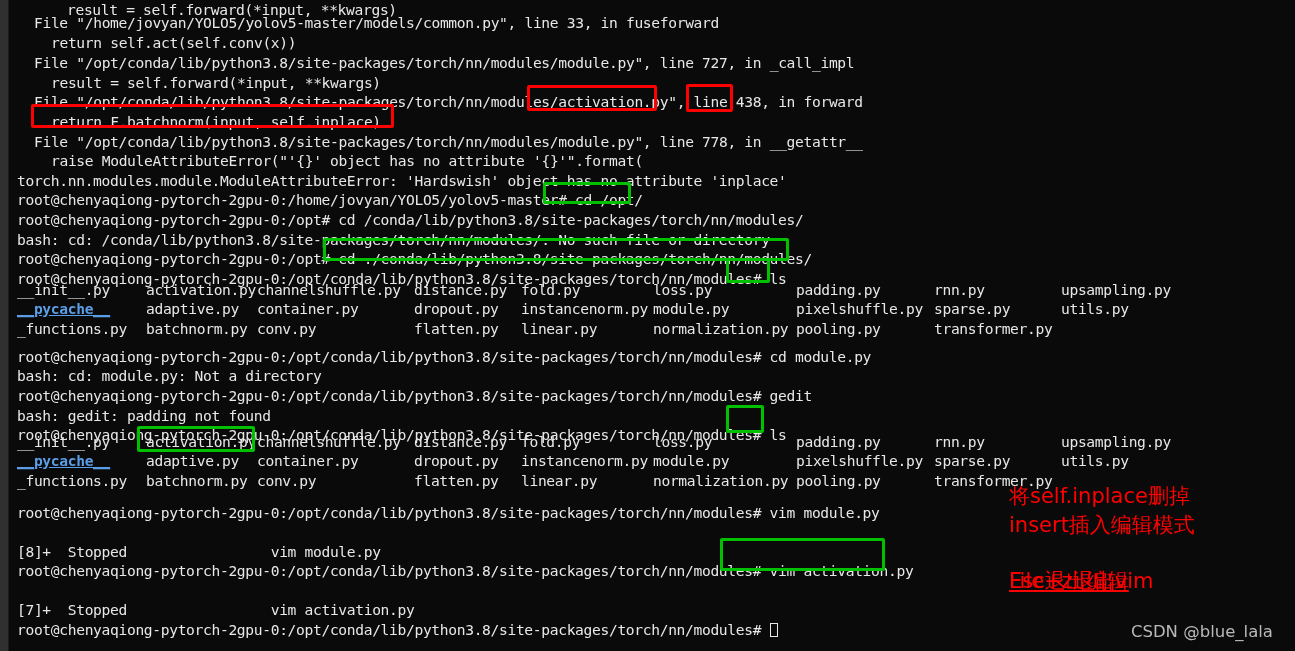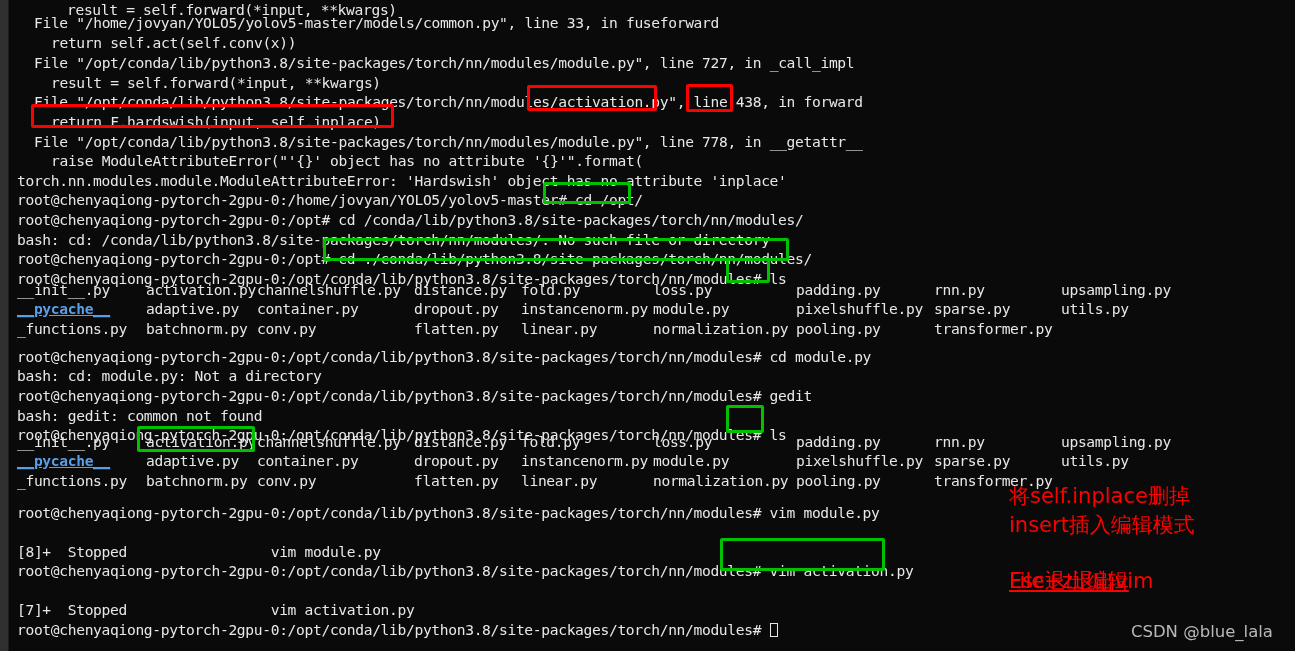--- a/index.html
+++ b/index.html
@@ -89,33 +89,33 @@
   <div id="gutter"></div>
 
   <div id="term">
     <div id="lines-container">
         <div class="line" style="top: 0px; left: 58px;">result = self.forward(*input, **kwargs)</div>
         <div class="line" style="top: 13px; left: 25px;">File "/home/jovyan/YOLO5/yolov5-master/models/common.py", line 33, in fuseforward</div>
         <div class="line" style="top: 33px; left: 42px;">return self.act(self.conv(x))</div>
         <div class="line" style="top: 53px; left: 25px;">File "/opt/conda/lib/python3.8/site-packages/torch/nn/modules/module.py", line 727, in _call_impl</div>
         <div class="line" style="top: 73px; left: 42px;">result = self.forward(*input, **kwargs)</div>
         <div class="line" style="top: 92px; left: 25px;">File "/opt/conda/lib/python3.8/site-packages/torch/nn/modules/activation.py", line 438, in forward</div>
-        <div class="line" style="top: 112px; left: 42px;">return F.hardswish(input, self.inplace)</div>
+        <div class="line" style="top: 112px; left: 42px;">return F.batchnorm(input, self.inplace)</div>
         <div class="line" style="top: 132px; left: 25px;">File "/opt/conda/lib/python3.8/site-packages/torch/nn/modules/module.py", line 778, in __getattr__</div>
         <div class="line" style="top: 151px; left: 42px;">raise ModuleAttributeError("'{}' object has no attribute '{}'".format(</div>
         <div class="line" style="top: 171px; left: 8px;">torch.nn.modules.module.ModuleAttributeError: 'Hardswish' object has no attribute 'inplace'</div>
         <div class="line" style="top: 190px; left: 8px;">root@chenyaqiong-pytorch-2gpu-0:/home/jovyan/YOLO5/yolov5-master# cd /opt/</div>
         <div class="line" style="top: 210px; left: 8px;">root@chenyaqiong-pytorch-2gpu-0:/opt# cd /conda/lib/python3.8/site-packages/torch/nn/modules/</div>
         <div class="line" style="top: 230px; left: 8px;">bash: cd: /conda/lib/python3.8/site-packages/torch/nn/modules/: No such file or directory</div>
         <div class="line" style="top: 249px; left: 8px;">root@chenyaqiong-pytorch-2gpu-0:/opt# cd ./conda/lib/python3.8/site-packages/torch/nn/modules/</div>
         <div class="line" style="top: 269px; left: 8px;">root@chenyaqiong-pytorch-2gpu-0:/opt/conda/lib/python3.8/site-packages/torch/nn/modules# ls</div>
         <div class="line" style="top: 347px; left: 8px;">root@chenyaqiong-pytorch-2gpu-0:/opt/conda/lib/python3.8/site-packages/torch/nn/modules# cd module.py</div>
         <div class="line" style="top: 366px; left: 8px; text-align: right;">bash: cd: module.py: Not a directory</div>
         <div class="line" style="top: 386px; left: 8px;">root@chenyaqiong-pytorch-2gpu-0:/opt/conda/lib/python3.8/site-packages/torch/nn/modules# gedit</div>
-        <div class="line" style="top: 406px; left: 8px;">bash: gedit: common not found</div>
+        <div class="line" style="top: 406px; left: 8px;">bash: gedit: padding not found</div>
         <div class="line" style="top: 425px; left: 8px;">root@chenyaqiong-pytorch-2gpu-0:/opt/conda/lib/python3.8/site-packages/torch/nn/modules# ls</div>
         <div class="line" style="top: 503px; left: 8px;">root@chenyaqiong-pytorch-2gpu-0:/opt/conda/lib/python3.8/site-packages/torch/nn/modules# vim module.py</div>
         <div class="line" style="top: 542px; left: 8px;">[8]+  Stopped                 vim module.py</div>
         <div class="line" style="top: 561px; left: 8px;">root@chenyaqiong-pytorch-2gpu-0:/opt/conda/lib/python3.8/site-packages/torch/nn/modules# vim activation.py</div>
         <div class="line" style="top: 600px; left: 8px;">[7]+  Stopped                 vim activation.py</div>
         <div class="line" style="top: 620px; left: 8px;">root@chenyaqiong-pytorch-2gpu-0:/opt/conda/lib/python3.8/site-packages/torch/nn/modules# <span class="cursorblock"></span></div>
       </div>
     <div id="listing-container">
         <div class="line" style="top: 280px; left: 8px;">__init__.py</div>
         <div class="line" style="top: 280px; left: 137px;">activation.py</div>

